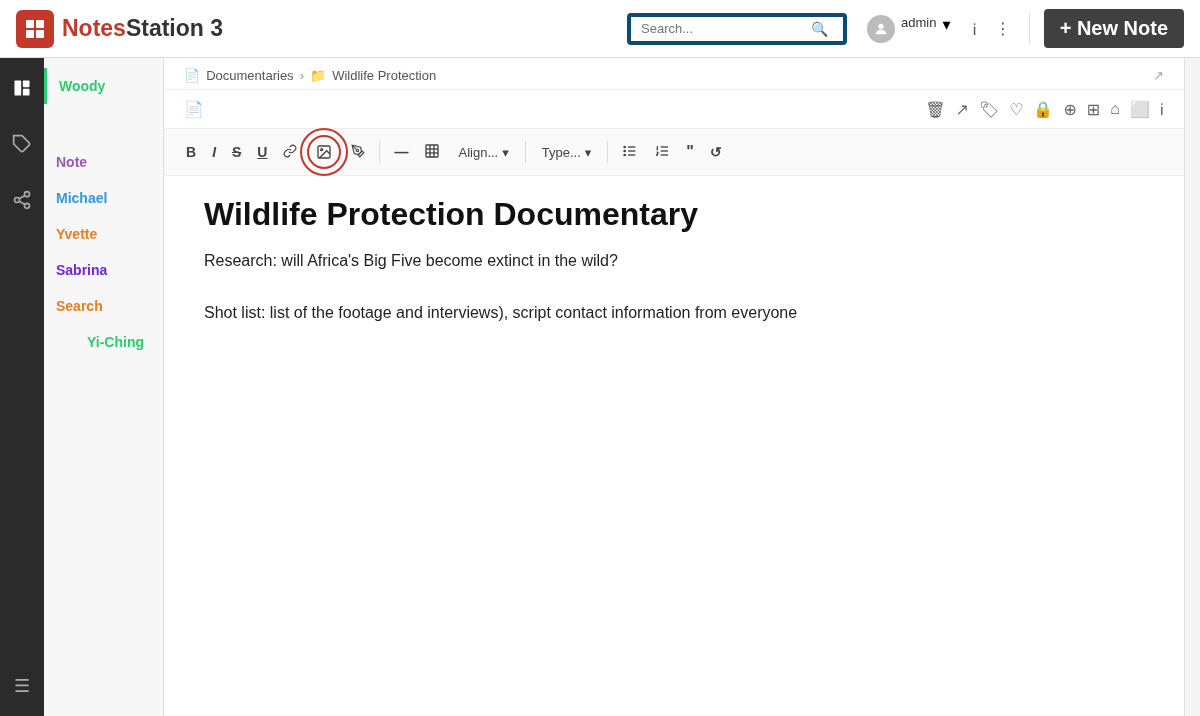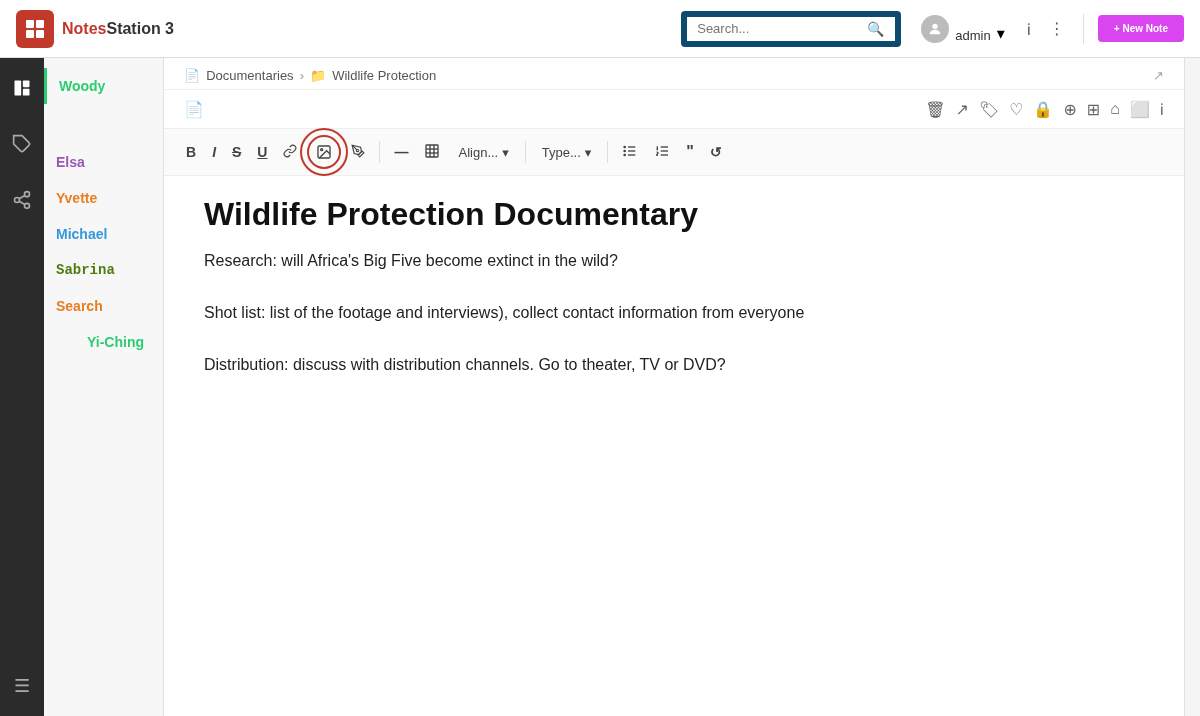--- a/index.html
+++ b/index.html
@@ -26,29 +26,29 @@
       width: 38px;
       height: 38px;
       background: #c0392b;
       border-radius: 6px;
       display: flex;
       align-items: center;
       justify-content: center;
     }
     .logo-icon svg { width: 24px; height: 24px; }
     .logo-text {
-      font-size: 16px;
+      font-size: 23px;
       font-weight: 700;
       color: #333;
     }
     .logo-text span { color: #c0392b; }
     .search-box {
       display: flex;
       align-items: center;
-      border: 6px solid #0c4a6e;
+      border: 4px solid #0c4a6e;
       border-radius: 4px;
       padding: 4px 10px;
       background: #fff;
       width: 220px;
       margin-left: auto;
     }
     .search-box input {
       border: none;
       outline: none;
       font-size: 13px;
@@ -63,21 +63,21 @@
       color: #555;
       font-size: 14px;
     }
     .header-icons {
       display: flex;
       align-items: center;
       gap: 10px;
     }
     .user-area {
       display: flex;
-      align-items: flex-end;
+      align-items: flex-start;
       gap: 6px;
       cursor: pointer;
       padding: 4px 8px;
       border-radius: 4px;
     }
     .user-avatar {
       width: 28px;
       height: 28px;
       background: #bbb;
       border-radius: 50%;
@@ -96,26 +96,26 @@
       font-size: 16px;
       padding: 4px;
       display: flex;
       align-items: center;
     }
     .divider-v { width: 1px; height: 30px; background: #ddd; margin: 0 4px; }
     .new-note-btn {
       display: flex;
       align-items: center;
       gap: 6px;
-      background: #d946ef;
+      background: #404040;
       color: #fff;
       border: none;
       border-radius: 4px;
       padding: 8px 16px;
-      font-size: 10px;
+      font-size: 20px;
       font-weight: 600;
       cursor: pointer;
     }
 
     
     .main-layout {
       display: flex;
       flex: 1;
       overflow: hidden;
     }
@@ -360,24 +360,24 @@
           <line x1="8.59" y1="13.51" x2="15.42" y2="17.49"></line>
           <line x1="15.41" y1="6.51" x2="8.59" y2="10.49"></line>
         </svg>
     </div>
     <div class="sidebar-icon sidebar-icon-bottom">☰</div>
   </div>
 
   <div class="users-sidebar">
     <div class="user-item active" style="color: #2ecc71; border-left: 3px solid #2ecc71;">Woody</div>
     <div style="height:40px;"></div>
-    <div class="user-item" style="color: #9b59b6;">Elsa</div>
+    <div class="user-item" style="color: #9b59b6;">Note</div>
+    <div class="user-item" style="color: #3498db;">Michael</div>
     <div class="user-item" style="color: #e67e22;">Yvette</div>
-    <div class="user-item" style="color: #3498db;">Michael</div>
-    <div class="user-item" style="color: #4d7c0f; font-family: Liberation Mono, monospace;">Sabrina</div>
+    <div class="user-item" style="color: #6d28d9;">Sabrina</div>
     <div class="user-item" style="color: #e67e22;">Search</div>
     <div class="user-item" style="color: #2ecc71; padding-left: 43px;">Yi-Ching</div>
   </div>
 
   <div class="content-area">
 
     <div class="breadcrumb-bar">
       <span style="color:#999;">📄</span>
       <span style="color:#555;">Documentaries</span>
       <span class="breadcrumb-sep">›</span>
@@ -485,19 +485,18 @@
       </button>
       <button class="toolbar-btn" style="font-size:16px;">"</button>
 
       <button class="toolbar-btn">↺</button>
     </div>
 
     <div class="note-content">
       <div class="note-doc-title">Wildlife Protection Documentary</div>
 
       <div class="note-item">Research: will Africa's Big Five become extinct in the wild?</div>
-      <div class="note-item">Shot list: list of the footage and interviews), collect contact information from everyone</div>
-      <div class="note-item">Distribution: discuss with distribution channels. Go to theater, TV or DVD?</div>
+      <div class="note-item">Shot list: list of the footage and interviews), script contact information from everyone</div>
     </div>
   </div>
 
   <div class="right-sidebar"></div>
 </div>
 
 </body></html>

